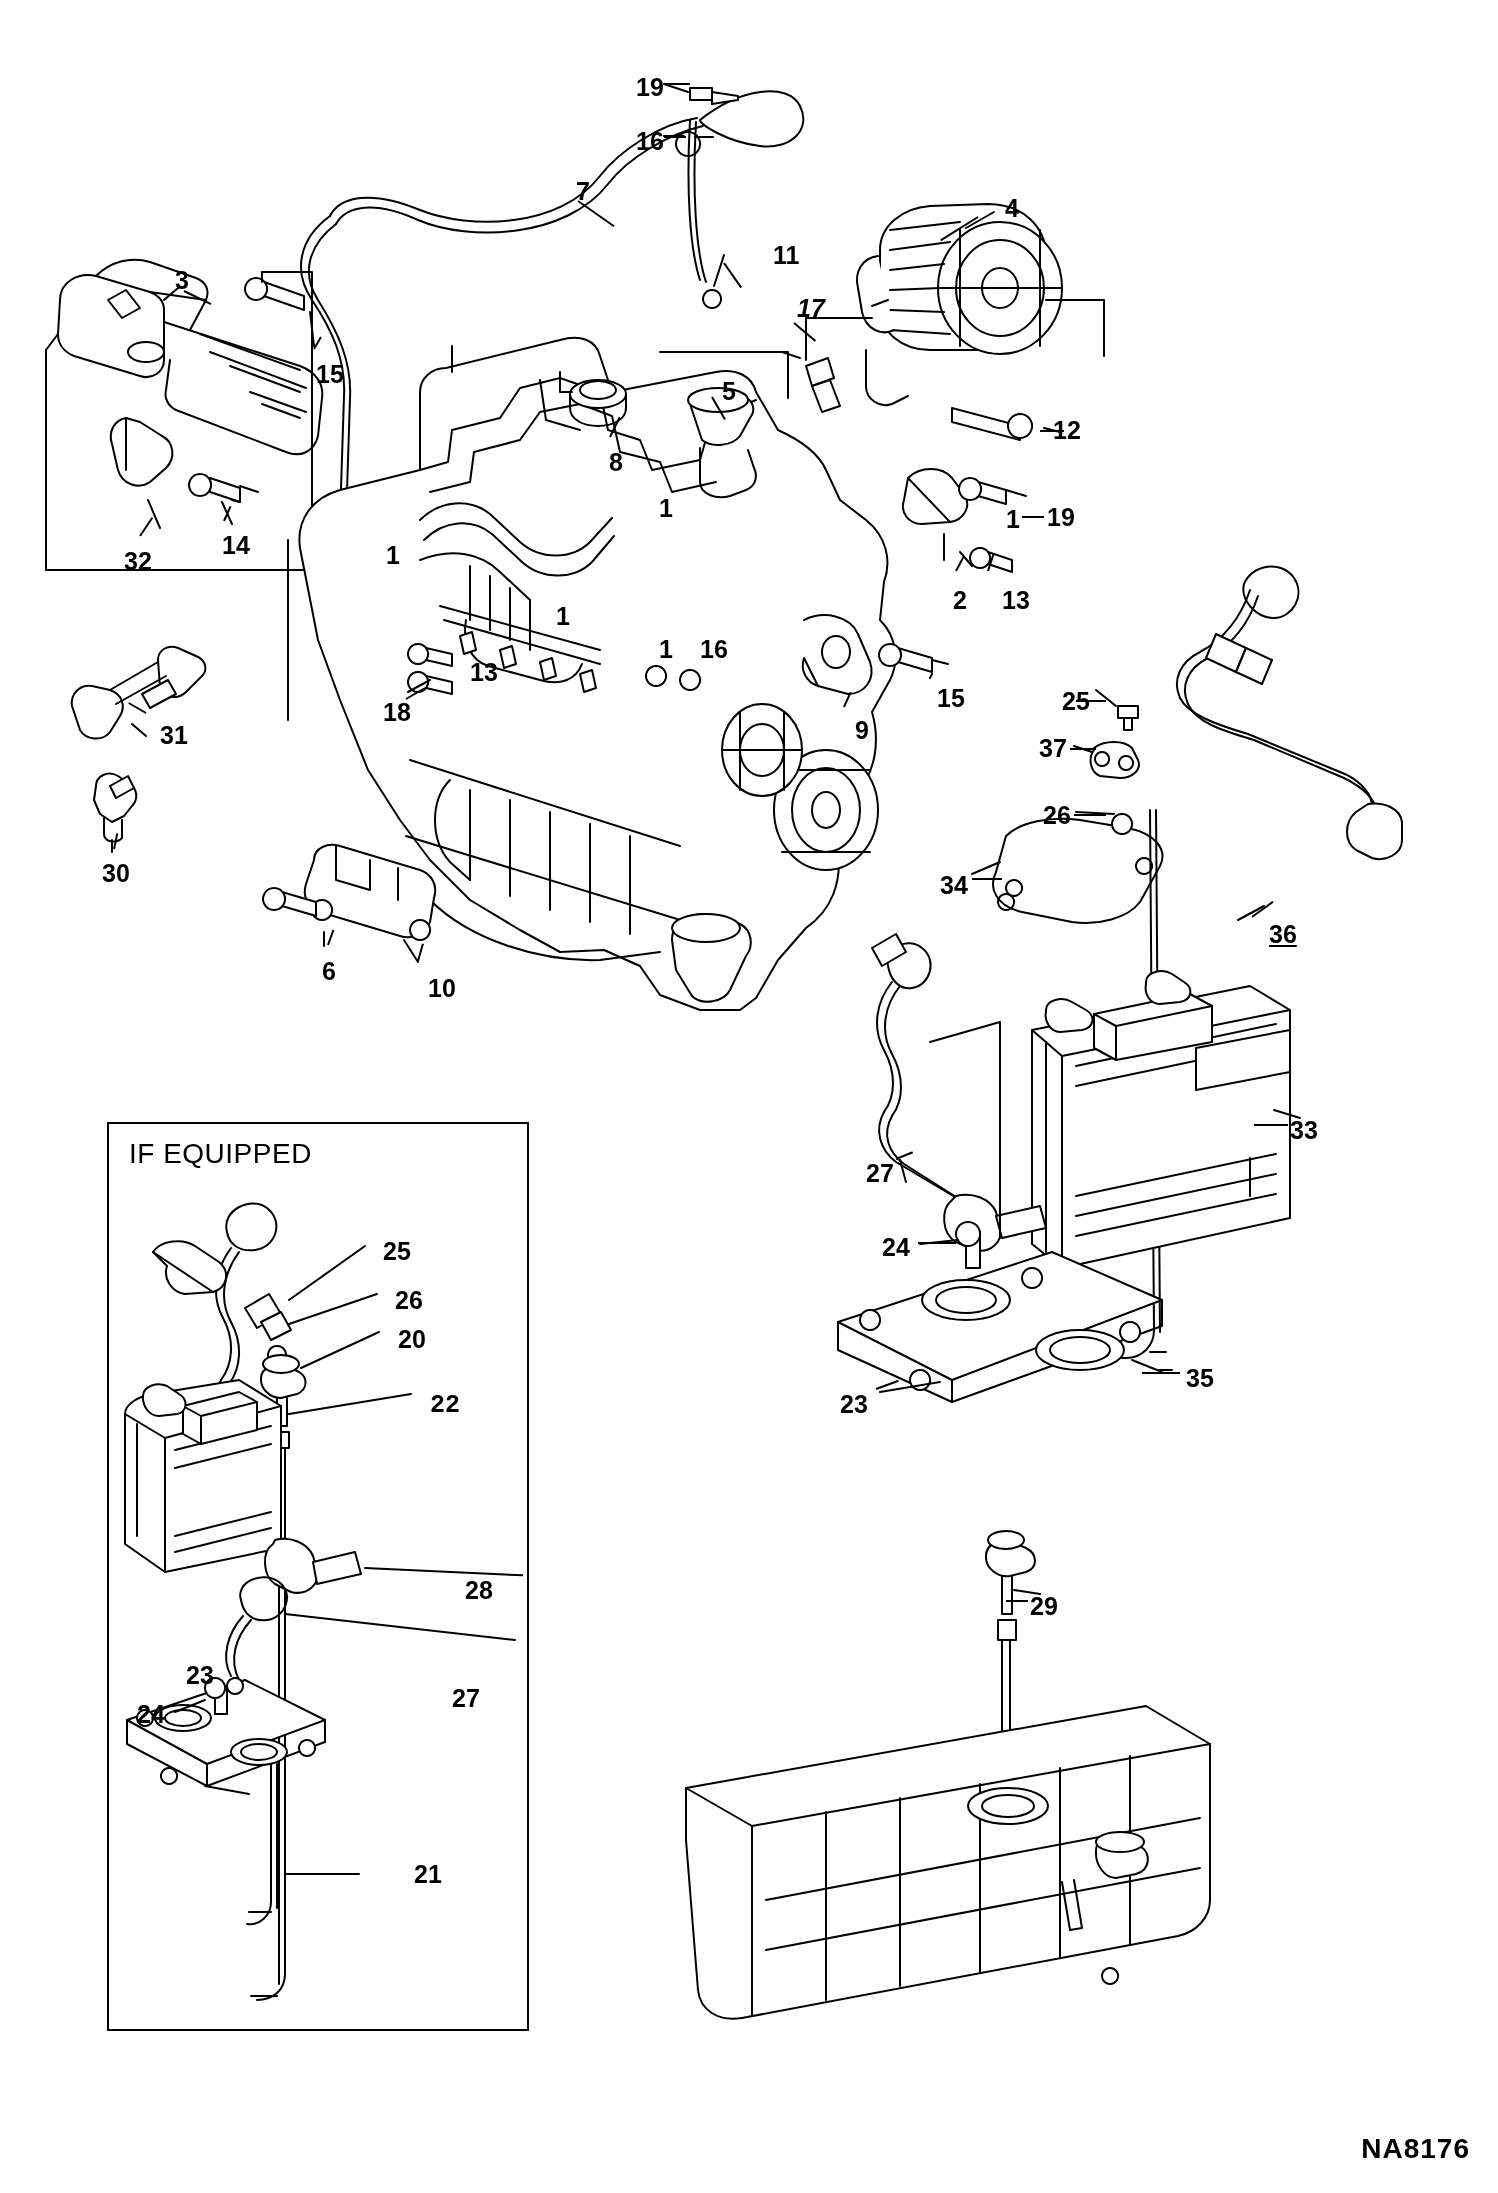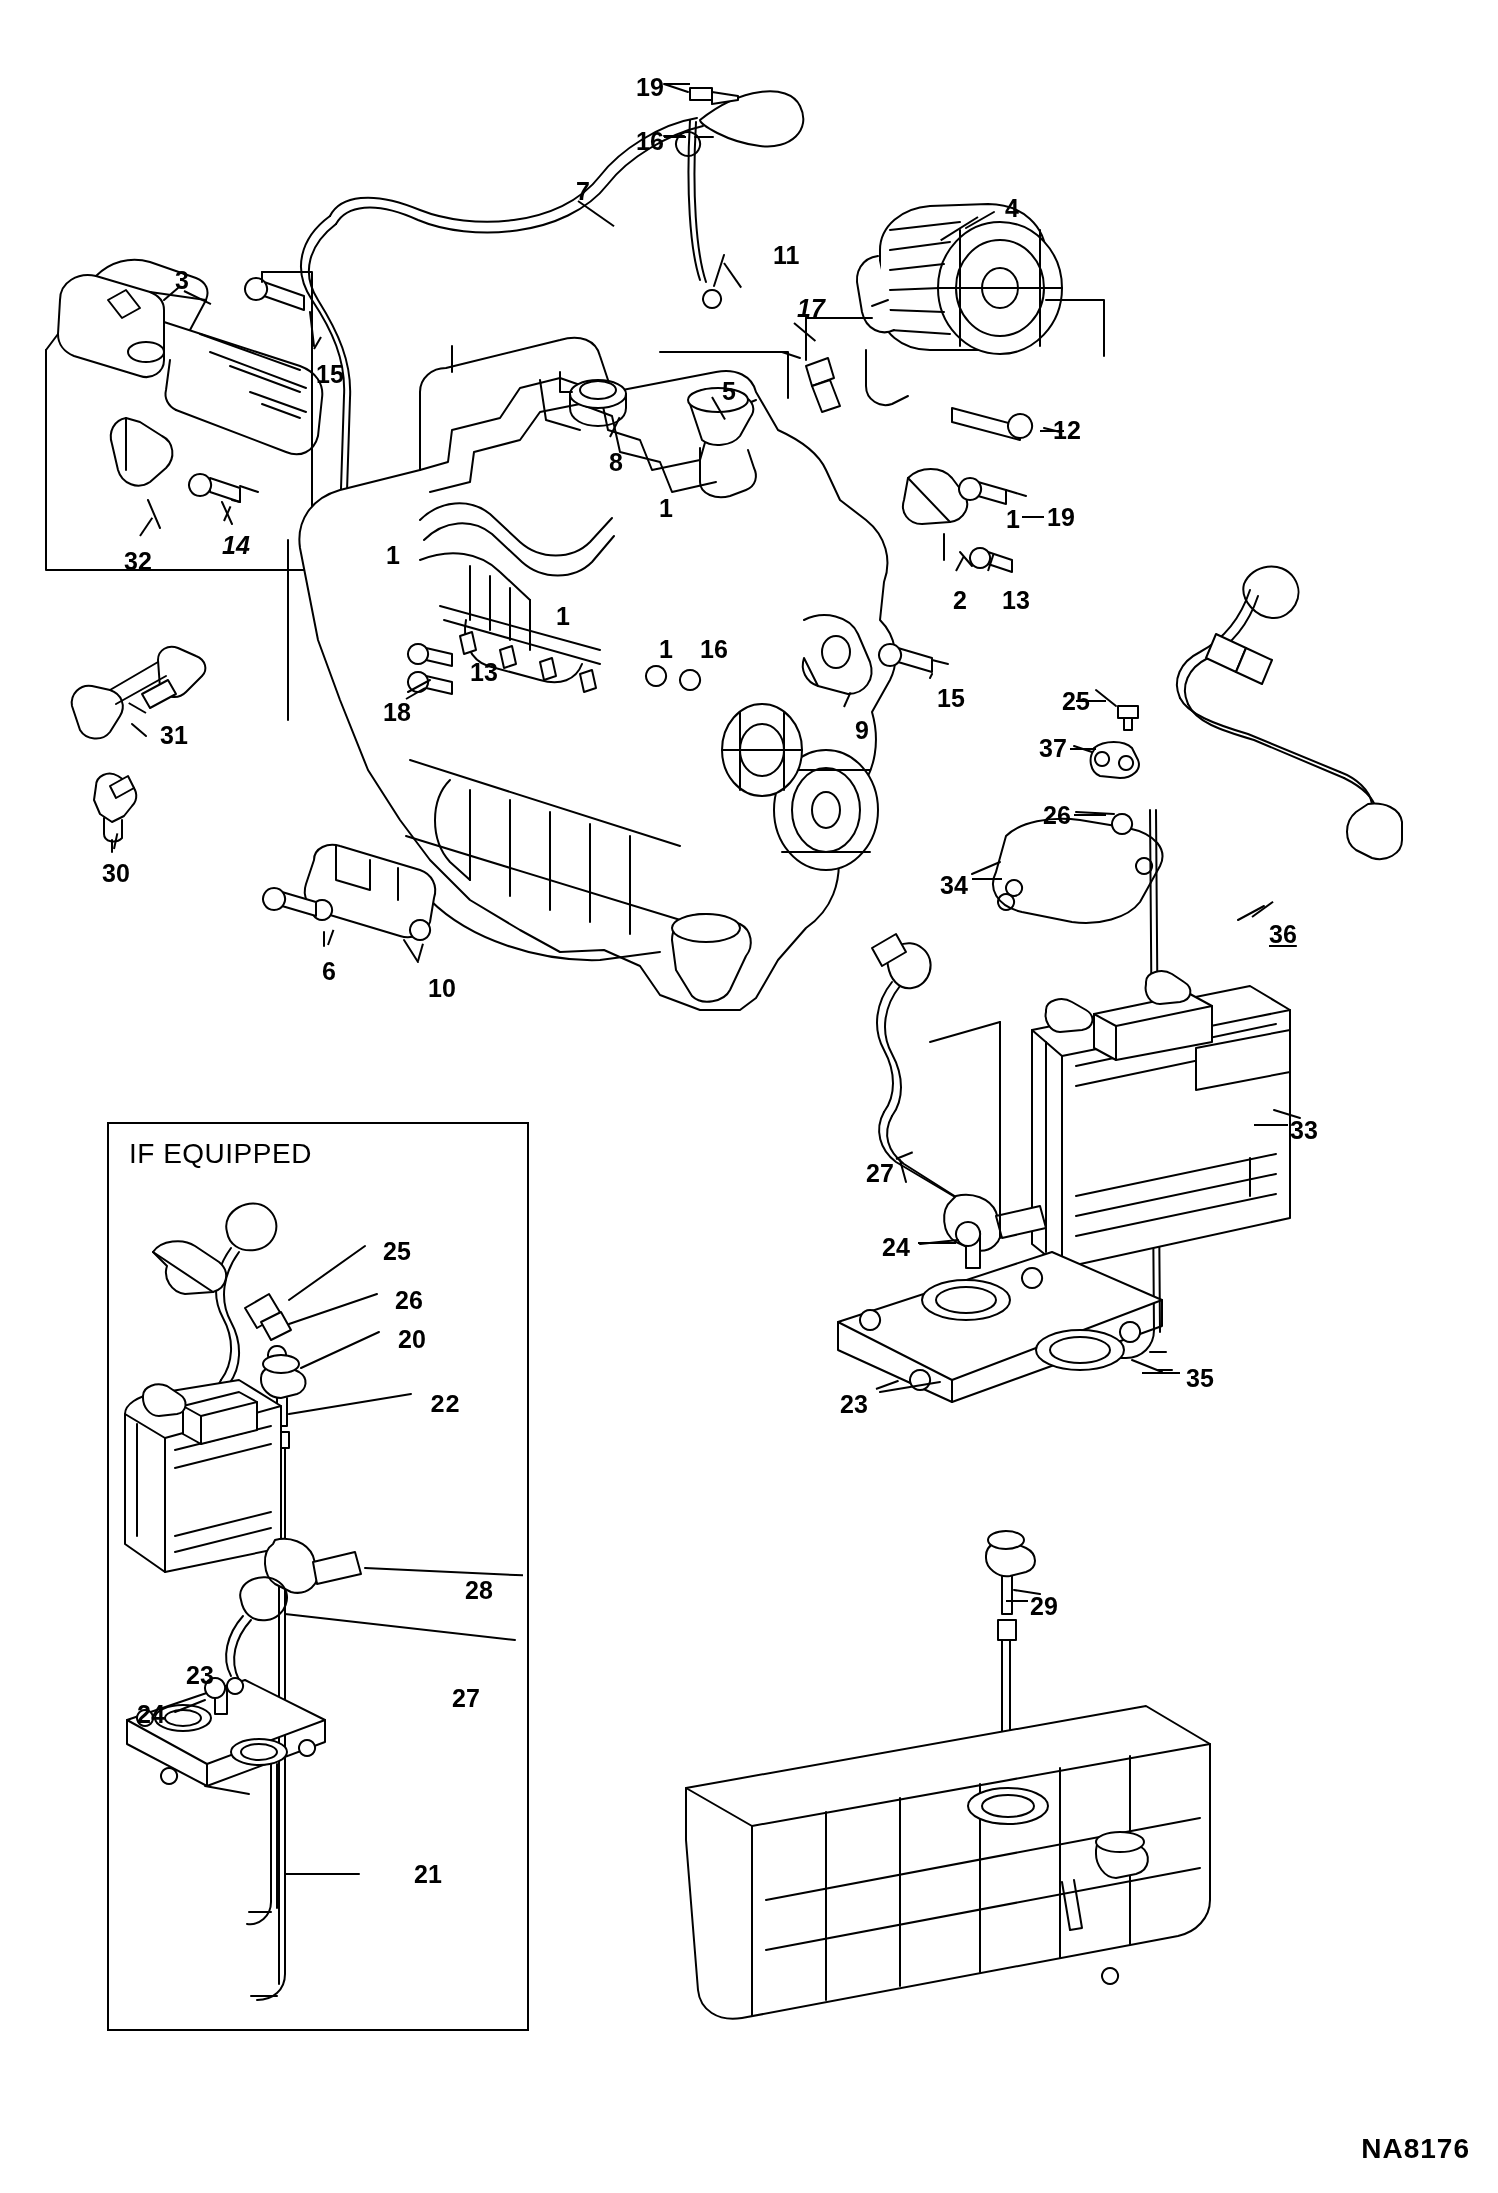--- a/index.html
+++ b/index.html
@@ -549,21 +549,21 @@
       <div class="callout" style="left: 731px; top: 243px; margin-left: 42px;">11</div>
       <div class="callout" style="left: 175px; top: 268px;">3</div>
       <div class="callout" style="left: 797px; top: 296px; font-style: italic;">17</div>
       <div class="callout" style="left: 316px; top: 362px;">15</div>
       <div class="callout" style="left: 722px; top: 379px;">5</div>
       <div class="callout" style="left: 1053px; top: 418px;">12</div>
       <div class="callout" style="left: 609px; top: 450px;">8</div>
       <div class="callout" style="left: 659px; top: 496px;">1</div>
       <div class="callout" style="left: 1047px; top: 505px;">19</div>
       <div class="callout" style="left: 1006px; top: 507px;">1</div>
-      <div class="callout" style="left: 222px; top: 533px; font-style: italic;">14</div>
+      <div class="callout" style="left: 222px; top: 533px;">14</div>
       <div class="callout" style="left: 124px; top: 549px;">32</div>
       <div class="callout" style="left: 386px; top: 543px;">1</div>
       <div class="callout" style="left: 953px; top: 588px;">2</div>
       <div class="callout" style="left: 1002px; top: 588px;">13</div>
       <div class="callout" style="left: 556px; top: 604px;">1</div>
       <div class="callout" style="left: 659px; top: 637px;">1</div>
       <div class="callout" style="left: 700px; top: 637px;">16</div>
       <div class="callout" style="left: 470px; top: 660px;">13</div>
       <div class="callout" style="left: 937px; top: 686px;">15</div>
       <div class="callout" style="left: 1062px; top: 689px;">25</div>

